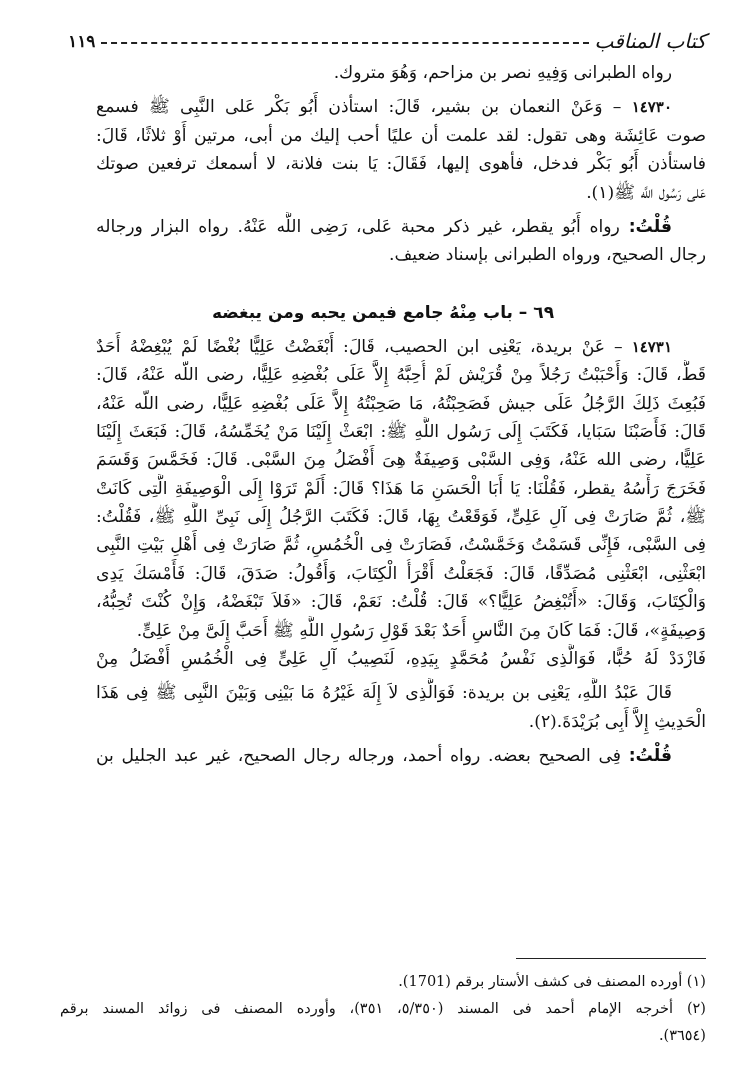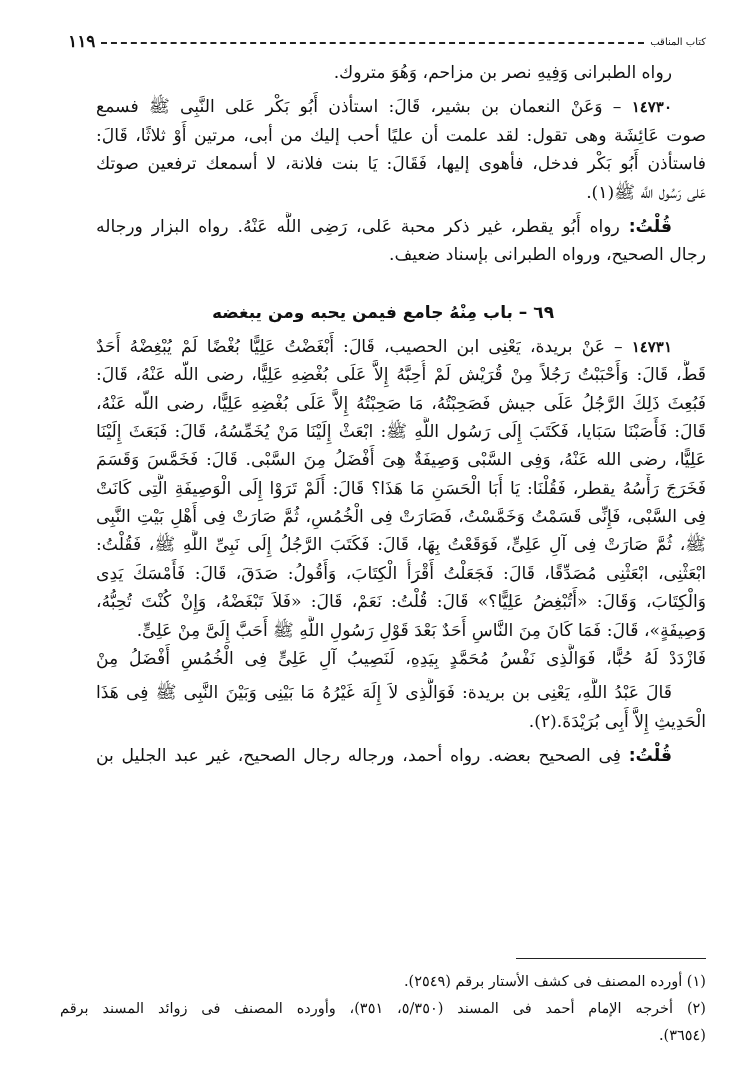--- a/index.html
+++ b/index.html
@@ -6,21 +6,21 @@
   body {
     width:746px; height:1091px; position:relative; overflow:hidden;
     font-family: "DejaVu Serif", "Liberation Serif", serif;
     color:#111;
   }
   .page { position:absolute; left:0; top:0; width:746px; height:1091px; direction:rtl; }
   .header {
     position:absolute; top:28px; left:68px; right:40px; height:26px;
     display:flex; align-items:center; direction:rtl;
   }
-  .header .title { font-size:10px; white-space:nowrap; }
+  .header .title { font-size:20px; white-space:nowrap;font-style:italic; }
   .header .dash { flex:1; border-bottom:2px dashed #222; margin:0 6px; height:0; position:relative; top:2px; }
   .header .pnum { font-size:17px; font-weight:bold; white-space:nowrap; }
   .body { position:absolute; top:58px; right:40px; left:60px; }
   .line {
     font-size:17.2px; line-height:28.4px; text-align:justify; text-align-last:justify;
     white-space:nowrap; overflow:hidden; height:28.4px;margin-left:36px;
   }
   .line.last { text-align-last:right; }
   .indent { padding-right:34px; }
   .num { font-weight:bold; font-size:15px; font-family:Liberation Sans, sans-serif; }
@@ -77,22 +77,22 @@
     <div>
       <div class="line indent">
         <span class="num">١٤٧٣١</span>
         <span>– عَنْ بريدة، يَعْنِى ابن الحصيب، قَالَ: أَبْغَضْتُ عَلِيًّا بُغْضًا لَمْ يُبْغِضْهُ أَحَدٌ</span>
       </div>
       <div class="line">قَطُّ، قَالَ: وَأَحْبَبْتُ رَجُلاً مِنْ قُرَيْش لَمْ أُحِبَّهُ إِلاَّ عَلَى بُغْضِهِ عَلِيًّا، رضى اللّه عَنْهُ، قَالَ:</div>
       <div class="line">فَبُعِثَ ذَلِكَ الرَّجُلُ عَلَى جيش فَصَحِبْتُهُ، مَا صَحِبْتُهُ إِلاَّ عَلَى بُغْضِهِ عَلِيًّا، رضى اللّه عَنْهُ،</div>
       <div class="line">قَالَ: فَأَصَبْنَا سَبَايا، فَكَتَبَ إِلَى رَسُول اللَّهِ ﷺ: ابْعَثْ إِلَيْنَا مَنْ يُخَمِّسُهُ، قَالَ: فَبَعَثَ إِلَيْنَا</div>
       <div class="line">عَلِيًّا، رضى الله عَنْهُ، وَفِى السَّبْى وَصِيفَةٌ هِىَ أَفْضَلُ مِنَ السَّبْى. قَالَ: فَخَمَّسَ وَقَسَمَ</div>
       <div class="line">فَخَرَجَ رَأْسُهُ يقطر، فَقُلْنَا: يَا أَبَا الْحَسَنِ مَا هَذَا؟ قَالَ: أَلَمْ تَرَوْا إِلَى الْوَصِيفَةِ الَّتِى كَانَتْ</div>
+      <div class="line">ﷺ، ثُمَّ صَارَتْ فِى آلِ عَلِىٍّ، فَوَقَعْتُ بِهَا، قَالَ: فَكَتَبَ الرَّجُلُ إِلَى نَبِىِّ اللَّهِ ﷺ، فَقُلْتُ:</div>
       <div class="line">فِى السَّبْى، فَإِنِّى قَسَمْتُ وَخَمَّسْتُ، فَصَارَتْ فِى الْخُمُسِ، ثُمَّ صَارَتْ فِى أَهْلِ بَيْتِ النَّبِى</div>
-      <div class="line">ﷺ، ثُمَّ صَارَتْ فِى آلِ عَلِىٍّ، فَوَقَعْتُ بِهَا، قَالَ: فَكَتَبَ الرَّجُلُ إِلَى نَبِىِّ اللَّهِ ﷺ، فَقُلْتُ:</div>
       <div class="line">ابْعَثْنِى، ابْعَثْنِى مُصَدِّقًا، قَالَ: فَجَعَلْتُ أَقْرَأُ الْكِتَابَ، وَأَقُولُ: صَدَقَ، قَالَ: فَأَمْسَكَ يَدِى</div>
       <div class="line">وَالْكِتَابَ، وَقَالَ: «أَتُبْغِضُ عَلِيًّا؟» قَالَ: قُلْتُ: نَعَمْ، قَالَ: «فَلاَ تَبْغَضْهُ، وَإِنْ كُنْتَ تُحِبُّهُ،</div>
       <div class="line last">وَصِيفَةٍ»، قَالَ: فَمَا كَانَ مِنَ النَّاسِ أَحَدٌ بَعْدَ قَوْلِ رَسُولِ اللَّهِ ﷺ أَحَبَّ إِلَىَّ مِنْ عَلِىٍّ.</div>
       <div class="line">فَازْدَدْ لَهُ حُبًّا، فَوَالَّذِى نَفْسُ مُحَمَّدٍ بِيَدِهِ، لَنَصِيبُ آلِ عَلِىٍّ فِى الْخُمُسِ أَفْضَلُ مِنْ</div>
     </div>
     <div class="gap"></div>
 
     <div>
       <div class="line indent">قَالَ عَبْدُ اللَّهِ، يَعْنِى بن بريدة: فَوَالَّذِى لاَ إِلَهَ غَيْرُهُ مَا بَيْنِى وَبَيْنَ النَّبِى ﷺ فِى هَذَا</div>
       <div class="line last">الْحَدِيثِ إِلاَّ أَبِى بُرَيْدَةَ.(٢).</div>
@@ -103,18 +103,18 @@
       <div class="line indent">
         <span class="bold">قُلْتُ:</span>
         <span>فِى الصحيح بعضه. رواه أحمد، ورجاله رجال الصحيح، غير عبد الجليل بن</span>
       </div>
     </div>
   </div>
 
   <div class="fn-rule"></div>
 
   <div class="footnotes">
-    <div class="fn">(١) أورده المصنف فى كشف الأستار برقم (٢٥٤٩).</div>
+    <div class="fn">(١) أورده المصنف فى كشف الأستار برقم (1701).</div>
     <div class="fn just">(٢) أخرجه الإمام أحمد فى المسند (٥/٣٥٠، ٣٥١)، وأورده المصنف فى زوائد المسند برقم</div>
     <div class="fn cont">(٣٦٥٤).</div>
   </div>
 
 </div>
 
 </body></html>

